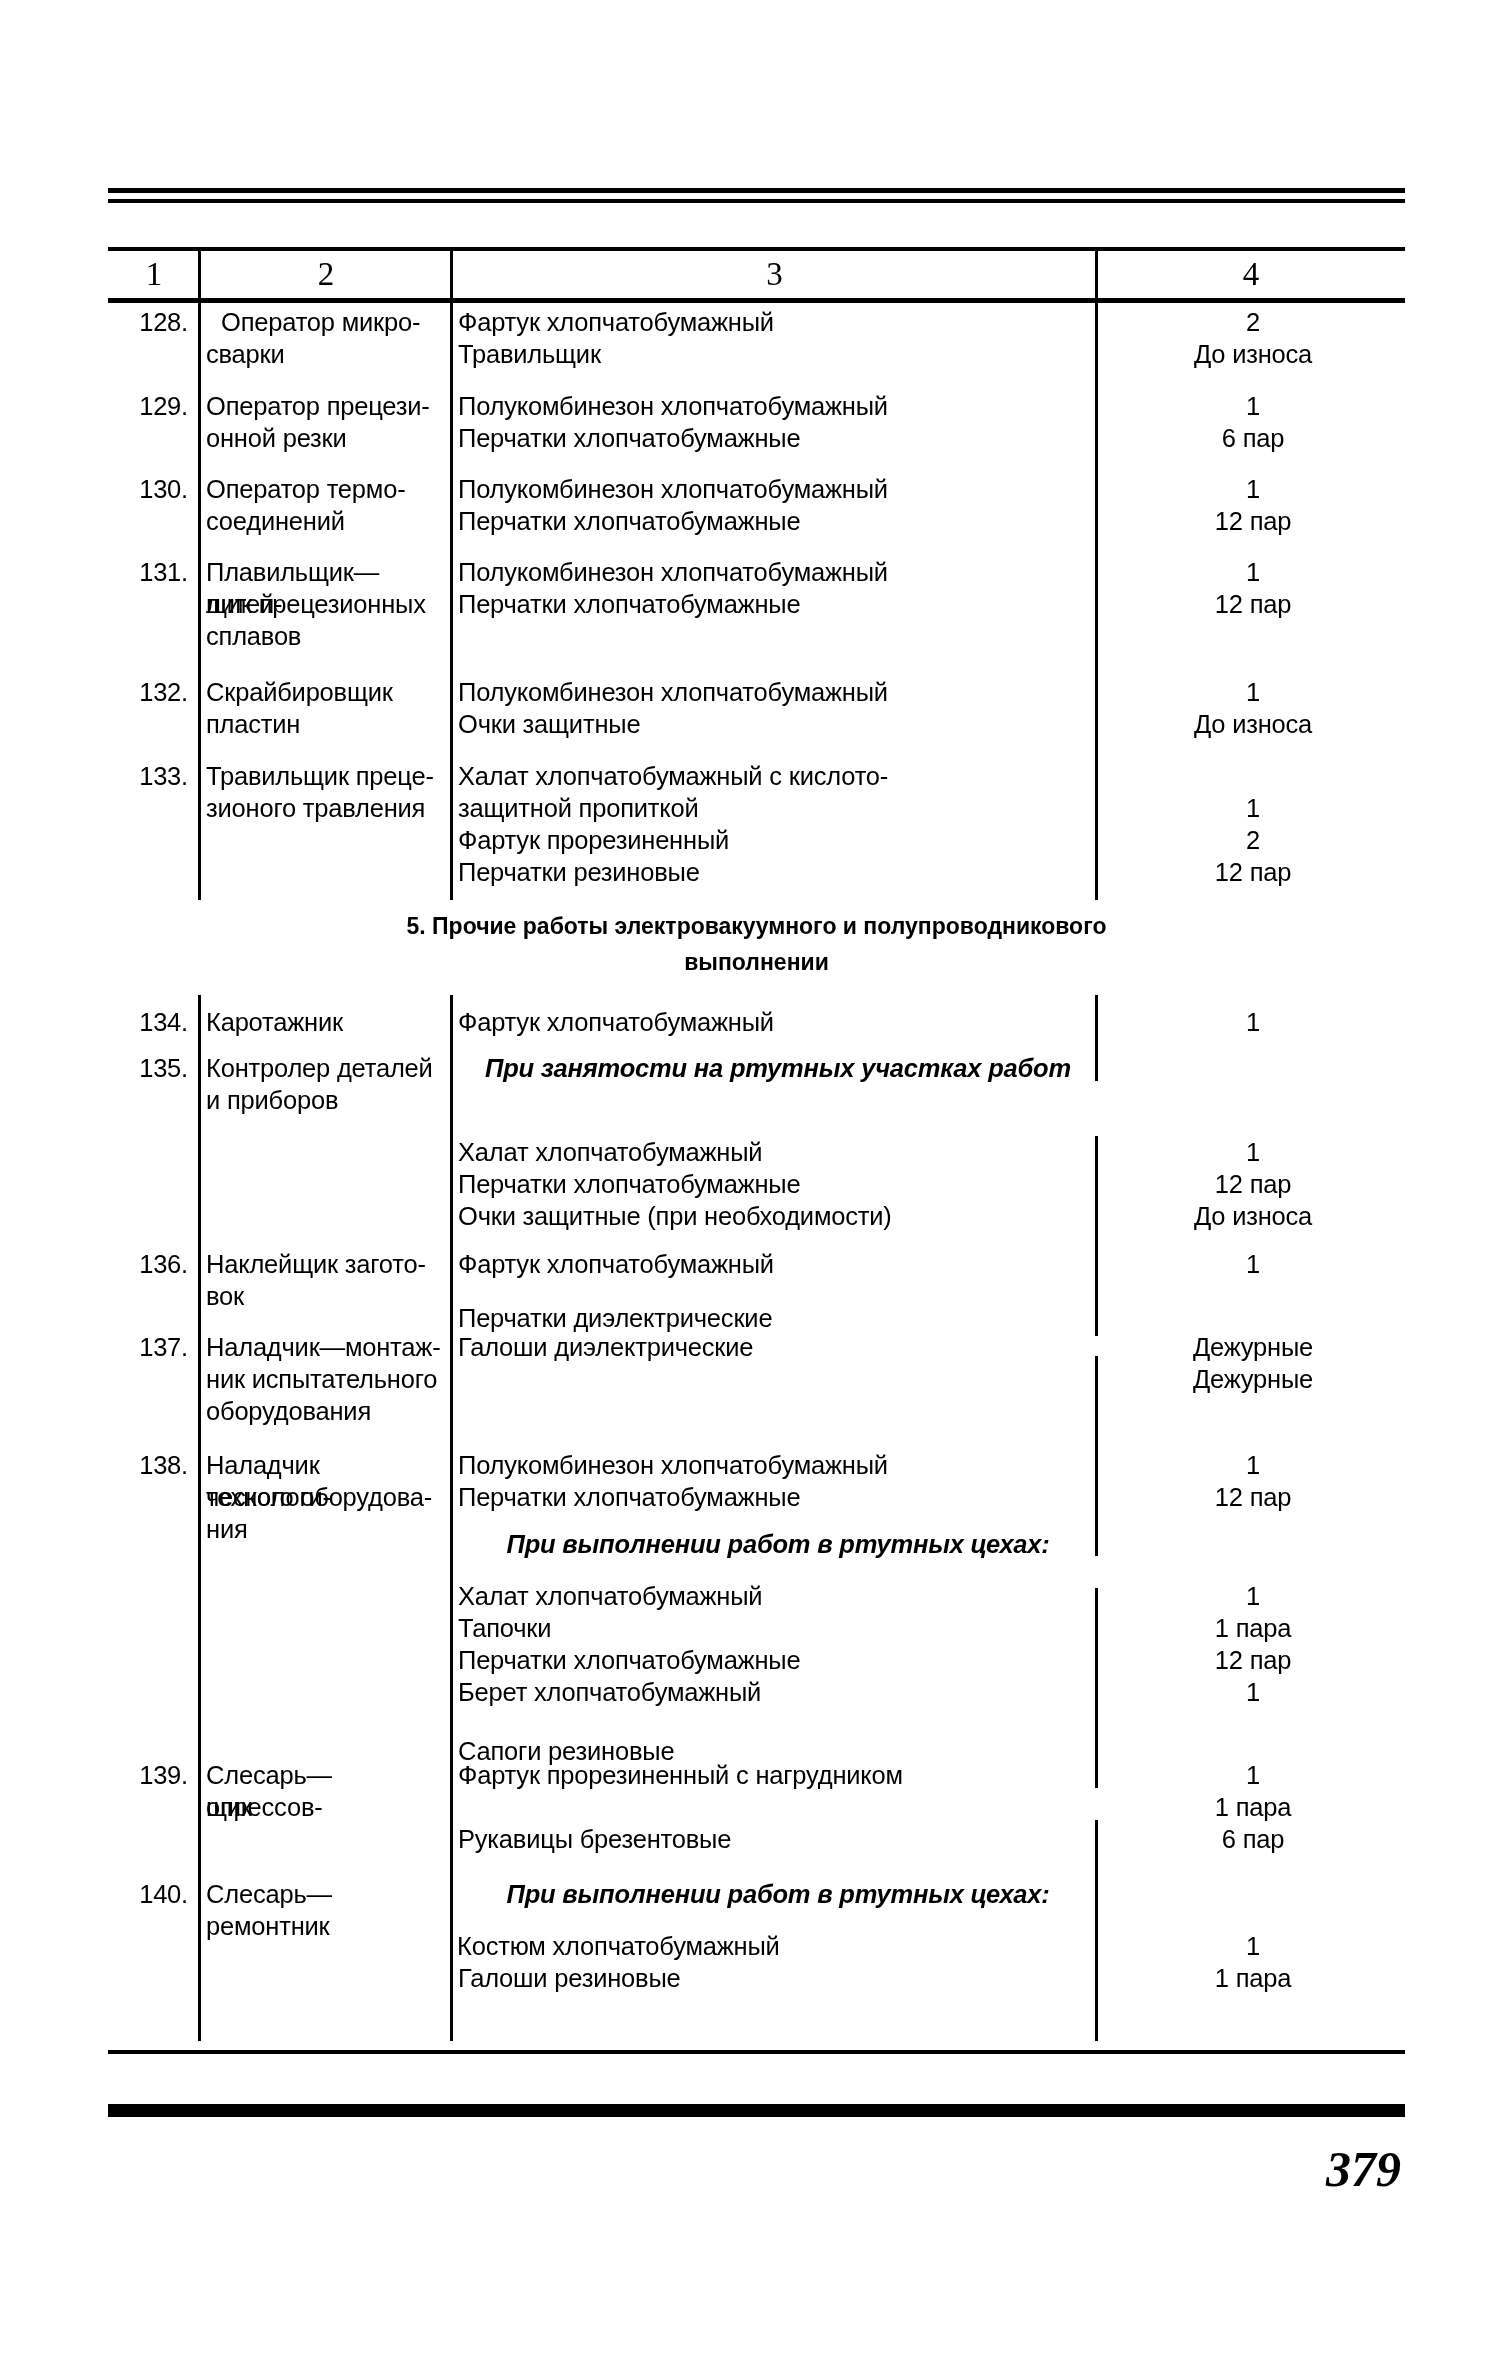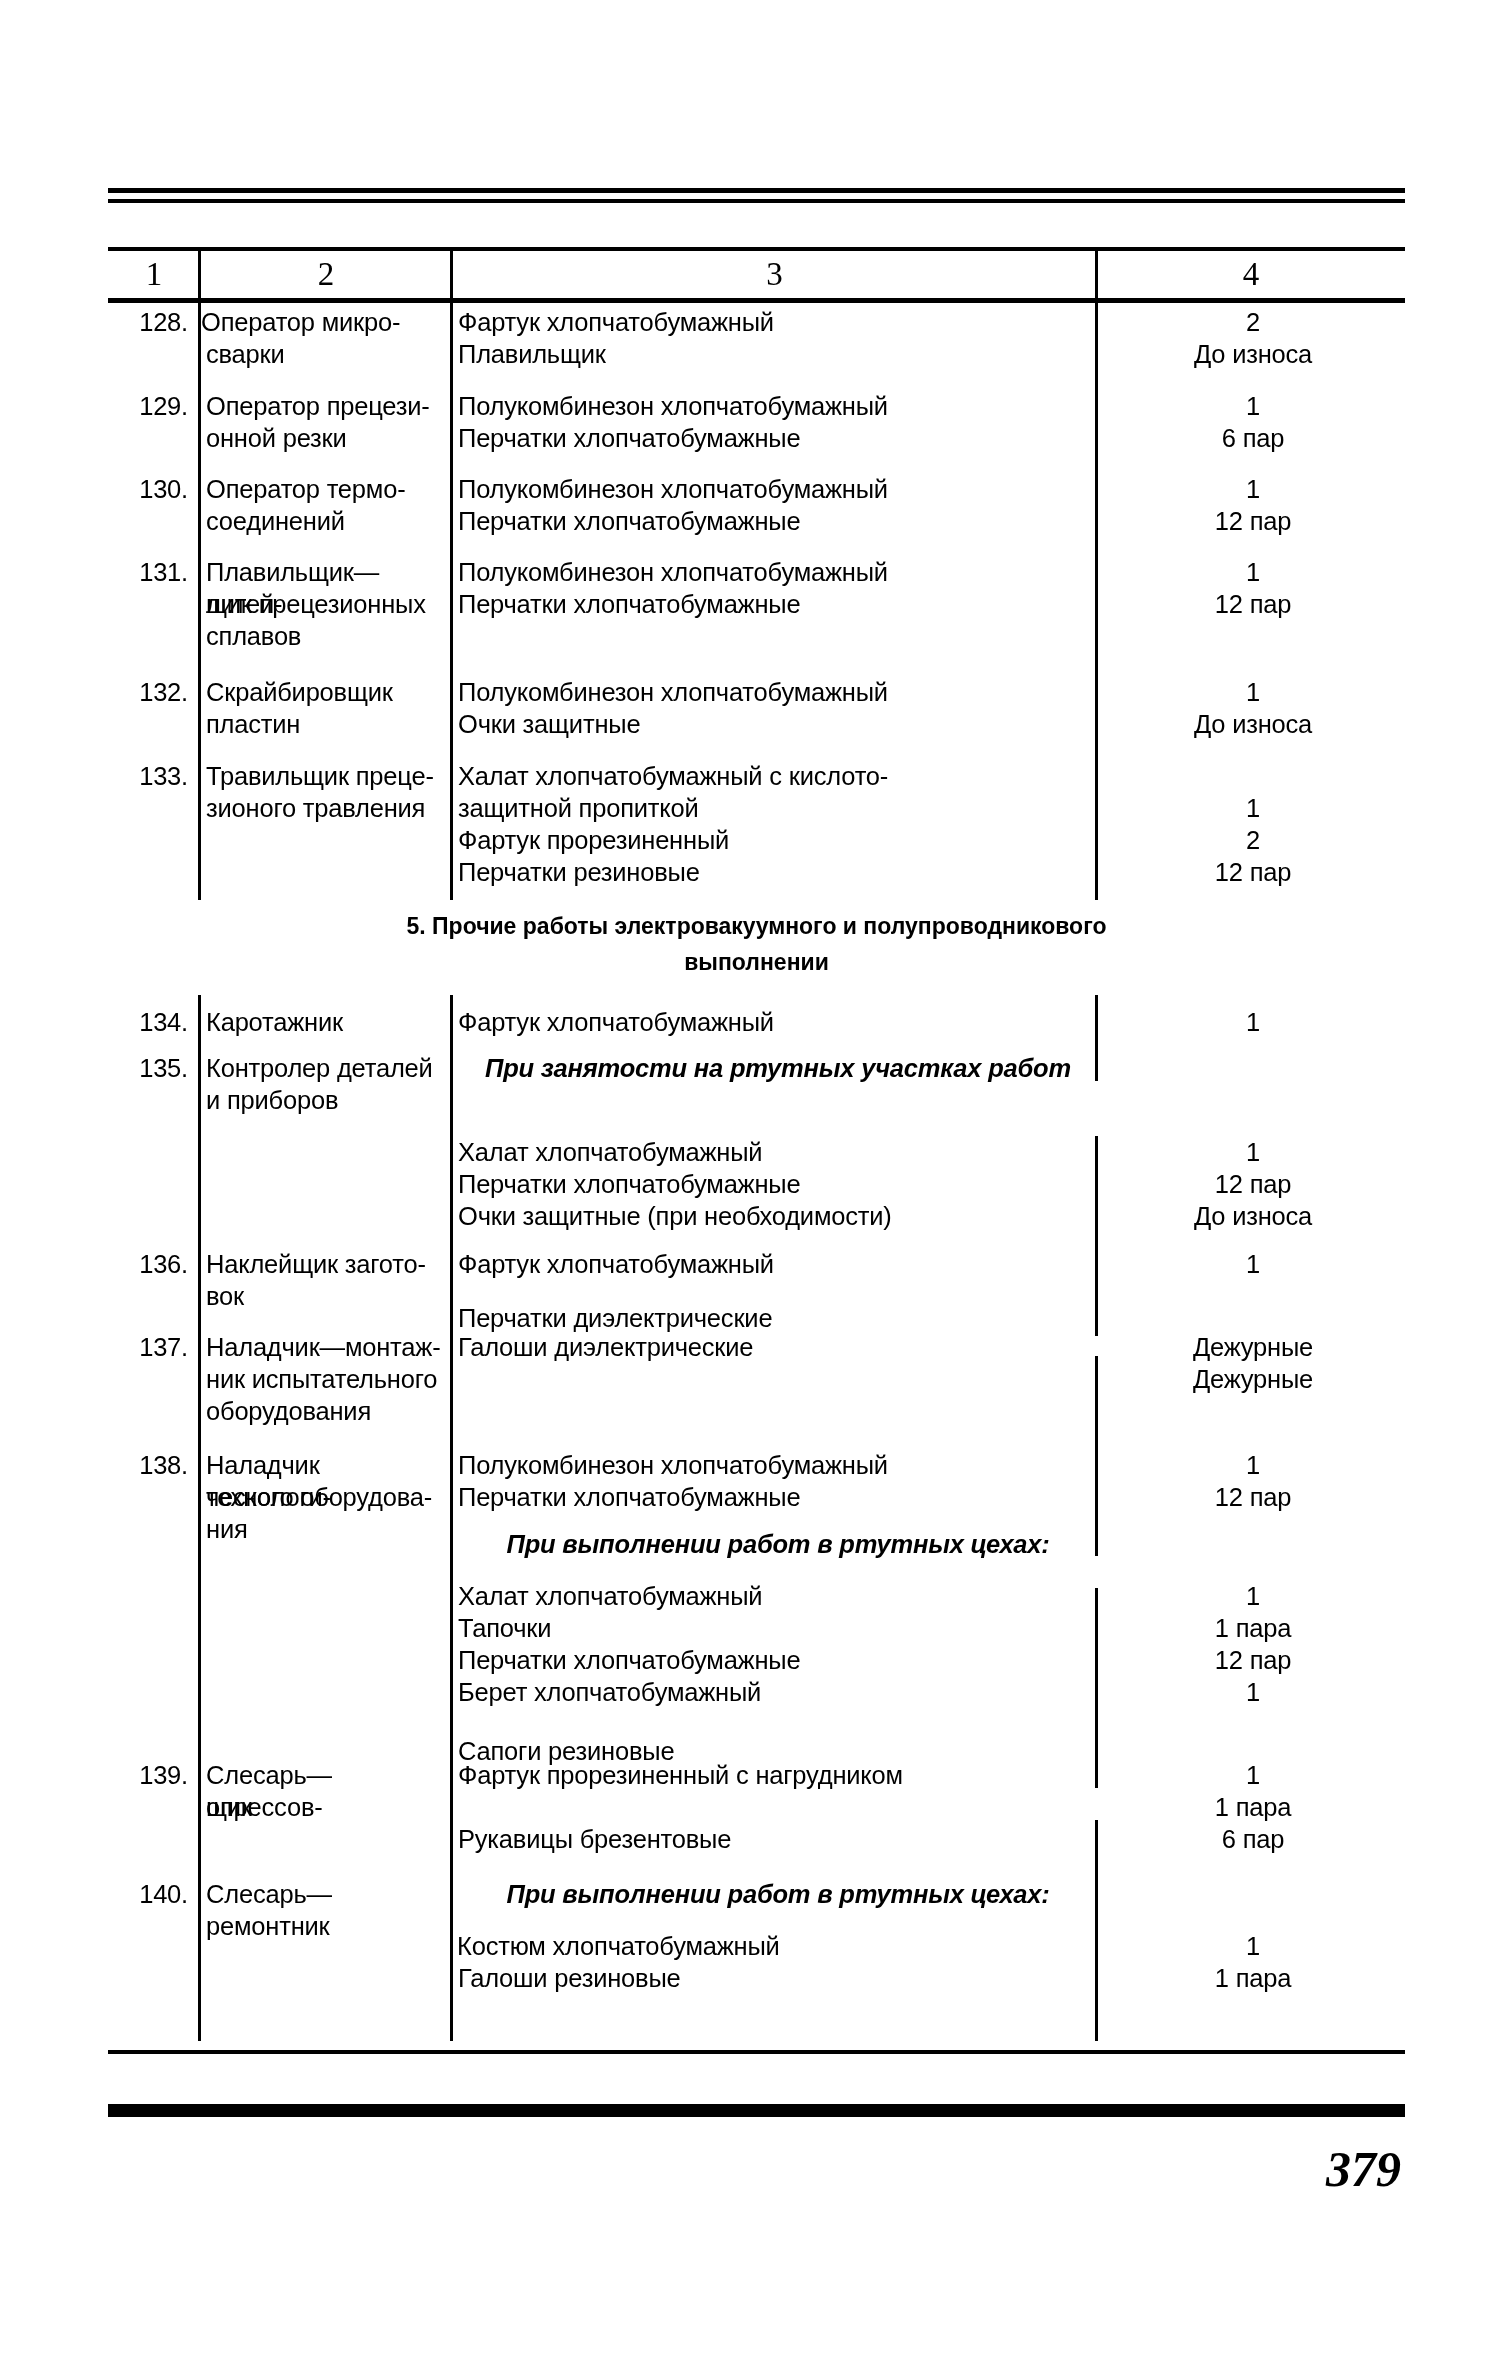--- a/index.html
+++ b/index.html
@@ -155,24 +155,24 @@
     </div>
 
     <div class="hline-head"></div>
   </div>
 
   <div class="vline" style="left:198px; top:303px; height:597px;"></div>
   <div class="vline" style="left:450px; top:303px; height:597px;"></div>
   <div class="vline" style="left:1095px; top:303px; height:597px;"></div>
 
   <div class="cell c-num" style="left:108px; top:306px;">128.</div>
-  <div class="cell c-prof" style="left:201px; top:306px;">Оператор микро-</div>
+  <div class="cell c-prof" style="left:221px; top:306px;">Оператор микро-</div>
   <div class="cell c-prof" style="left:206px; top:338px;">сварки</div>
   <div class="cell c-item" style="left:458px; top:306px;">Фартук хлопчатобумажный</div>
-  <div class="cell c-item" style="left:458px; top:338px;">Плавильщик</div>
+  <div class="cell c-item" style="left:458px; top:338px;">Травильщик</div>
   <div class="cell c-qty" style="left:1103px; top:306px;">2</div>
   <div class="cell c-qty" style="left:1103px; top:338px;">До износа</div>
 
   <div class="cell c-num" style="left:108px; top:390px;">129.</div>
   <div class="cell c-prof" style="left:206px; top:390px;">Оператор прецези-</div>
   <div class="cell c-prof" style="left:206px; top:422px;">онной резки</div>
   <div class="cell c-item" style="left:458px; top:390px;">Полукомбинезон хлопчатобумажный</div>
   <div class="cell c-item" style="left:458px; top:422px;">Перчатки хлопчатобумажные</div>
   <div class="cell c-qty" style="left:1103px; top:390px;">1</div>
   <div class="cell c-qty" style="left:1103px; top:422px;">6 пар</div>

